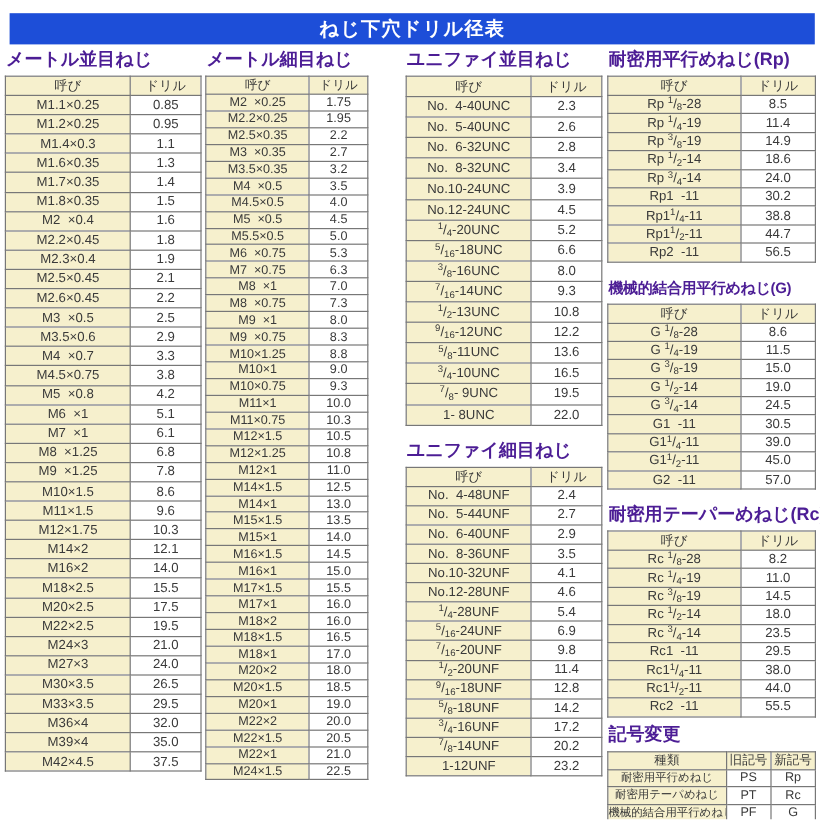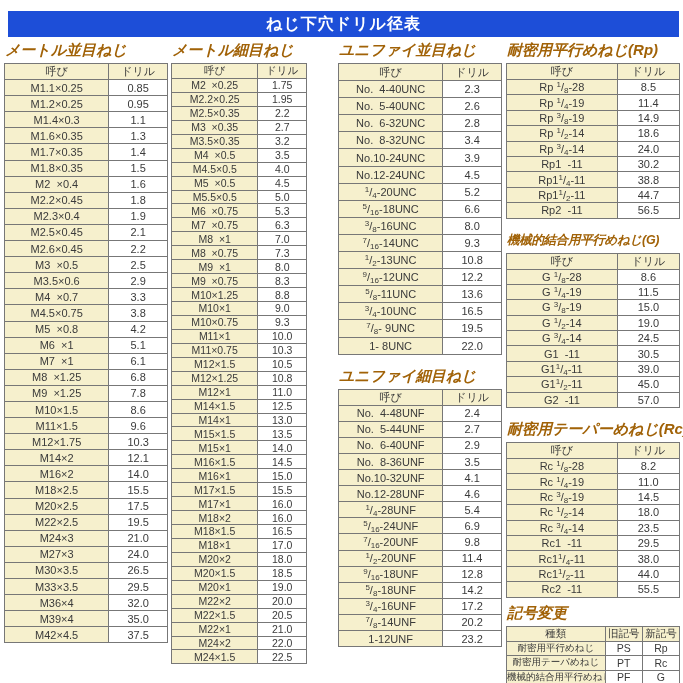--- a/index.html
+++ b/index.html
@@ -6,22 +6,22 @@
   .page{position:relative;width:683px;height:683px;background:#ffffff;overflow:hidden;
         font-family:"Liberation Sans",sans-serif;color:#3a3a3a;}
   .banner{position:absolute;left:8px;top:11px;width:671px;height:26px;background:#1d4ed8;
           color:#ffffff;font-weight:bold;font-size:16px;display:flex;align-items:center;
           justify-content:center;letter-spacing:1px;}
   .col{position:absolute;top:40px;}
   #c1{left:4px;width:164px;}
   #c2{left:171px;width:136px;}
   #c3{left:338px;width:164px;}
   #c4{left:506px;width:174px;}
-  h2.tbl-title{font-size:15px;font-weight:bold;color:#a16207;margin:0 0 3px 1px;
-               line-height:20px;white-space:nowrap;font-style:italic;}
+  h2.tbl-title{font-size:15px;font-weight:bold;color:#4c1d95;margin:0 0 3px 1px;
+               line-height:20px;white-space:nowrap;}
   h2.small-title{font-size:12.5px;letter-spacing:-0.3px;}
   h2.mt{margin-top:11px;}
   h2.mt-sym{margin-top:5px;}
   table{border-collapse:collapse;width:100%;table-layout:fixed;border:1px solid #666;}
   th,td{border:1px solid #777;text-align:center;vertical-align:middle;color:#3a3a3a;
         white-space:pre;overflow:hidden;padding:0;}
   th{background:#f6f0cd;font-weight:normal;}
   td.name{background:#f6f0cd;}
   td.val{background:#ffffff;}
   col.c-name{width:64%;} col.c-val{width:36%;}
@@ -371,24 +371,20 @@
           </tr>
           <tr>
             <td class="name">M22×1.5</td>
             <td class="val">20.5</td>
           </tr>
           <tr>
             <td class="name">M22×1</td>
             <td class="val">21.0</td>
           </tr>
           <tr>
-            <td class="name">M24×2</td>
-            <td class="val">22.0</td>
-          </tr>
-          <tr>
             <td class="name">M24×1.5</td>
             <td class="val">22.5</td>
           </tr>
         </tbody>
       </table>
   </div>
 
   <div class="col" id="c3">
     <h2 class="tbl-title">ユニファイ並目ねじ</h2>
     <table class="t-unc">

